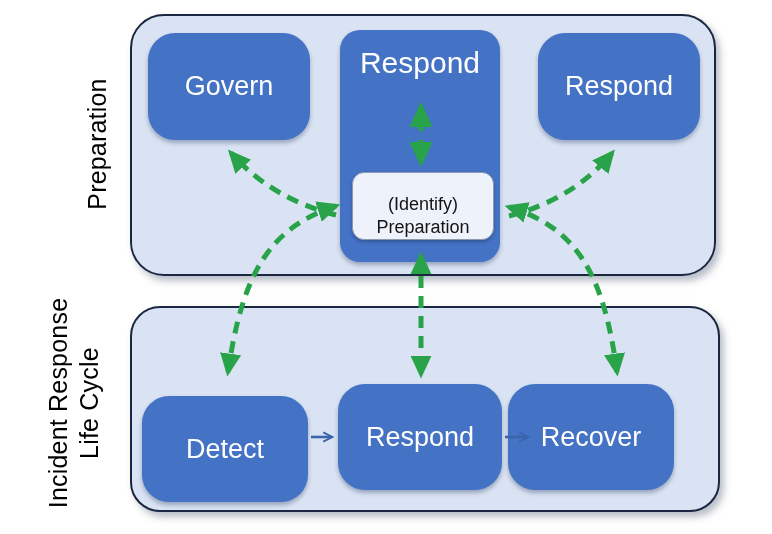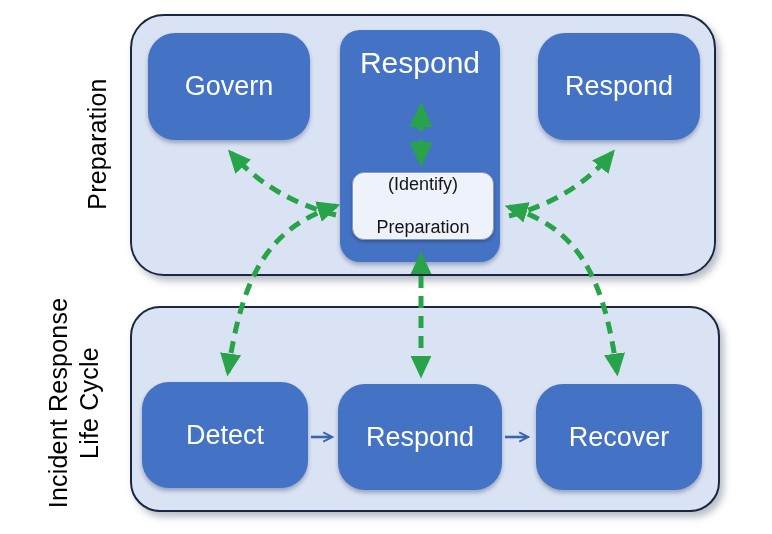--- a/index.html
+++ b/index.html
@@ -31,29 +31,29 @@
     position:absolute;background:#4472c4;border-radius:27px;z-index:2;
     display:flex;align-items:center;justify-content:center;
     color:#fff;font-size:27px;
     box-shadow:0 3px 4px rgba(30,50,92,0.35);
   }
   .box-govern {left:148px;top:33px;width:162px;height:107px;}
   .box-identify{left:340px;top:30px;width:160px;height:232px;border-radius:20px;
                 align-items:flex-start;justify-content:center;}
   .box-identify .fbox-label{margin-top:16px;font-size:30px;}
   .box-protect{left:538px;top:33px;width:162px;height:107px;}
-  .box-detect {left:142px;top:382px;width:166px;height:106px;}
+  .box-detect {left:142px;top:396px;width:166px;height:106px;}
   .box-respond{left:338px;top:384px;width:164px;height:106px;}
-  .box-recover{left:536px;top:384px;width:166px;height:106px;}
+  .box-recover{left:508px;top:384px;width:166px;height:106px;}
 
   
   .improvement{
     position:absolute;left:352px;top:172px;width:140px;height:66px;
     background:#eef2fb;border:1.5px solid #8d99ad;border-radius:12px;z-index:3;
-    display:flex;flex-direction:column;align-items:center;justify-content:space-between;
+    display:flex;flex-direction:column;align-items:center;justify-content:flex-end;
     color:#141414;font-size:18px;line-height:23px;text-align:center;
     box-shadow:0 2px 3px rgba(20,40,80,0.35);
   }
 
   .arrows{position:absolute;inset:0;z-index:4;pointer-events:none;}
 </style>
 </head>
 <body>
 
 <div class="stage">

